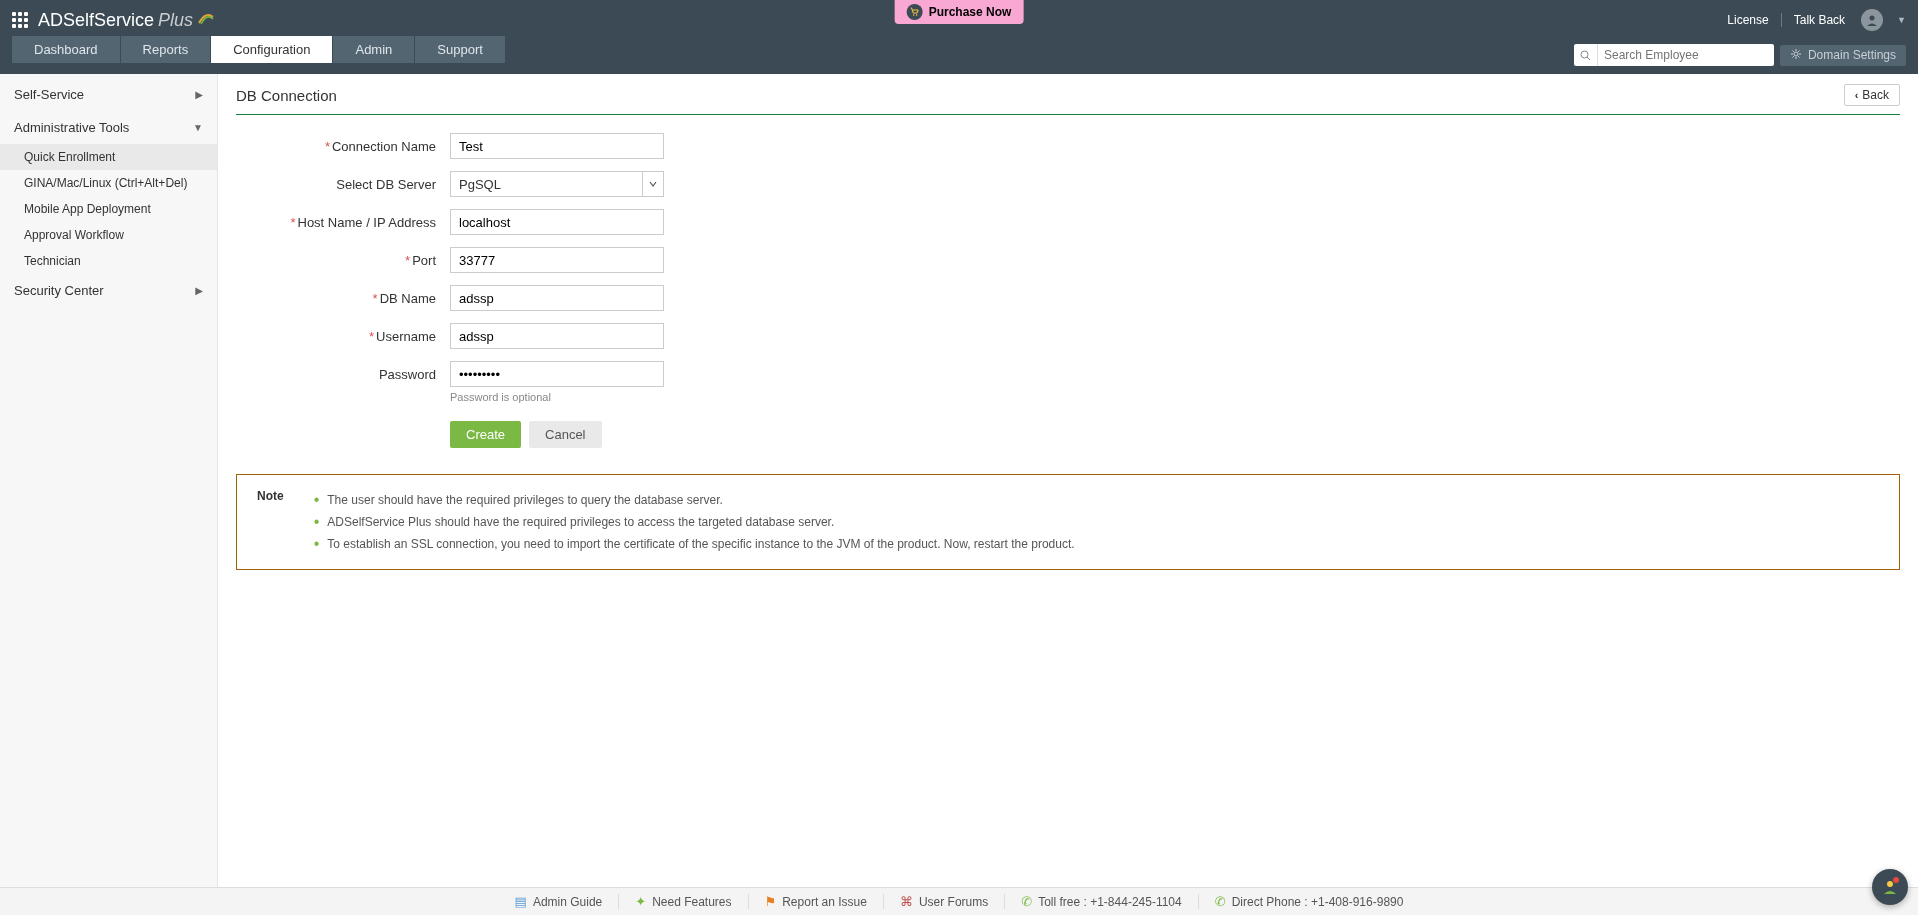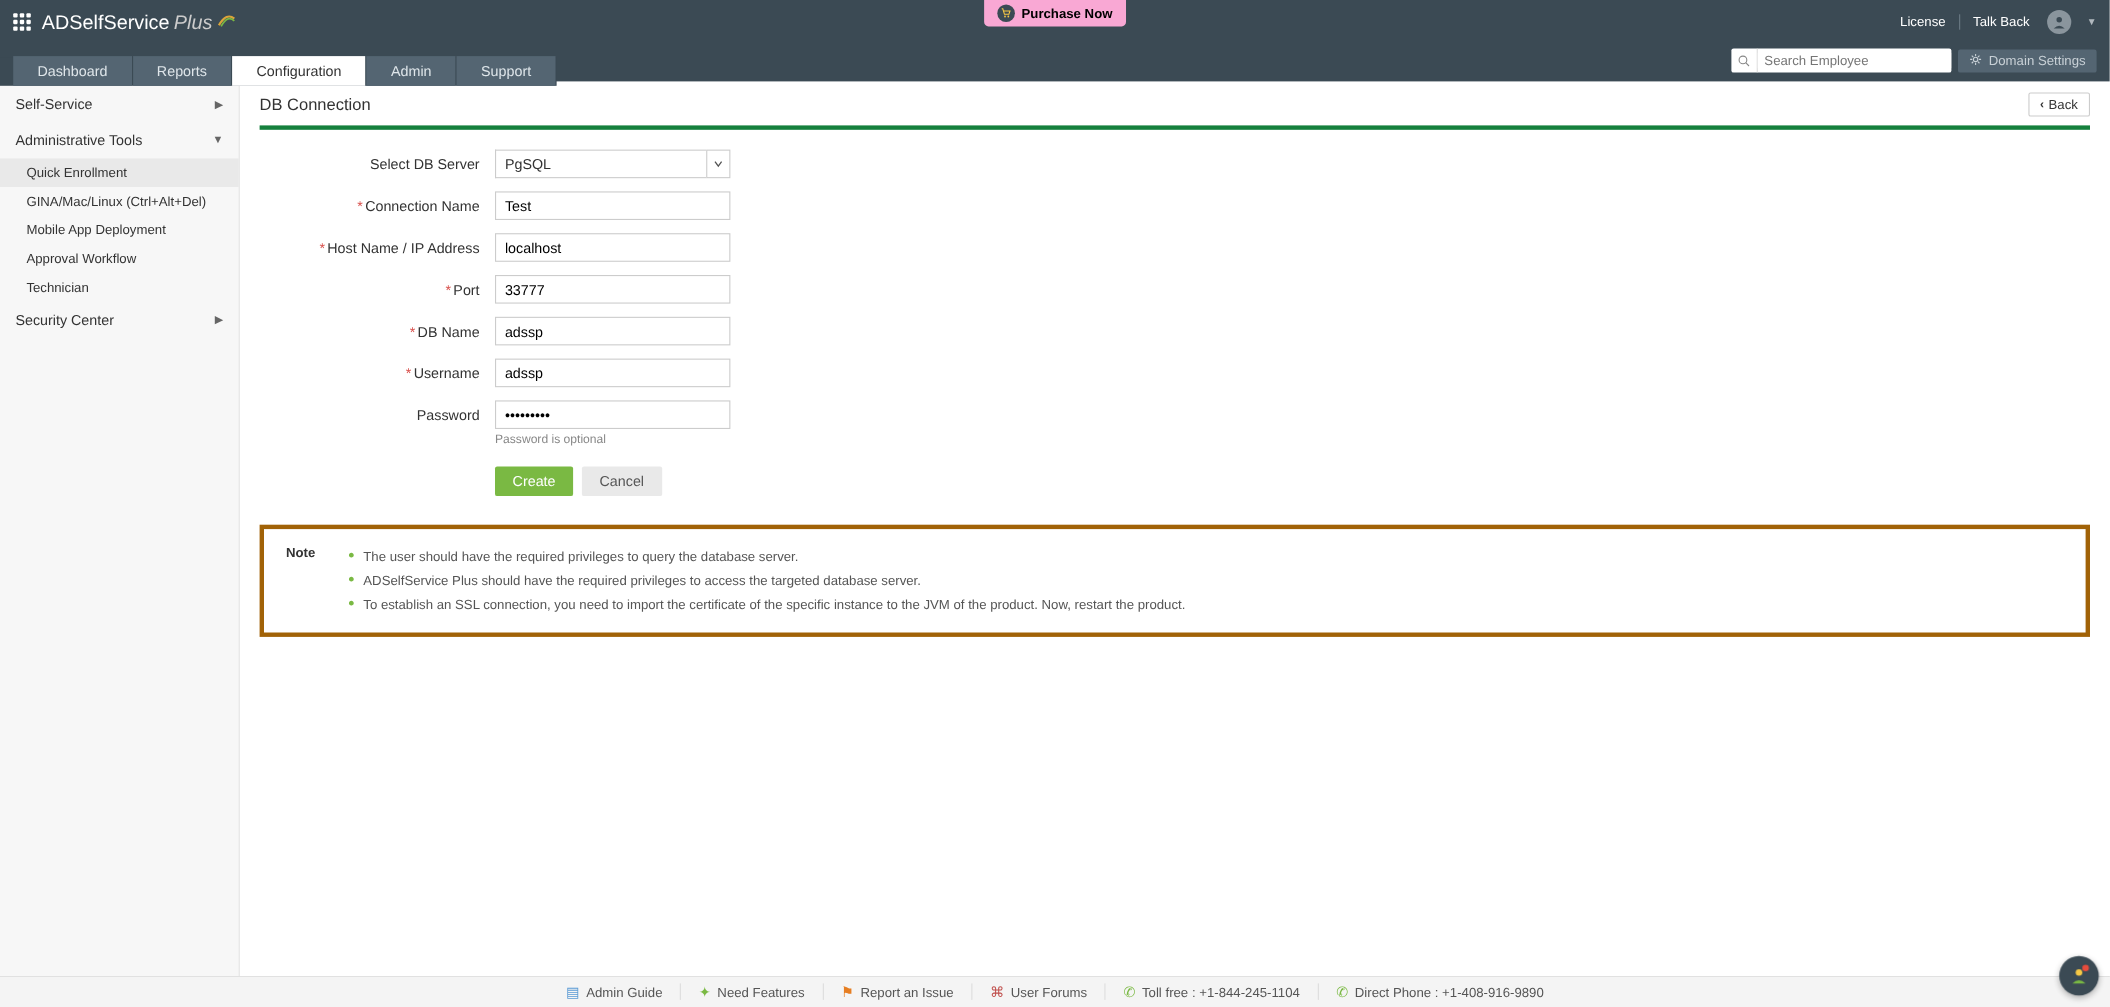--- a/index.html
+++ b/index.html
@@ -21,53 +21,53 @@
 .user-dropdown-caret { font-size: 9px; color: #b0b8be; margin-left: 2px; cursor: pointer; }
 
 
 .sub-header { background: #3b4a54; display: flex; align-items: center; justify-content: flex-end; padding: 4px 12px 8px; gap: 6px; }
 .search-box { display: flex; align-items: center; background: #fff; border-radius: 2px; height: 22px; width: 200px; overflow: hidden; }
 .search-icon-cell { width: 24px; display: flex; align-items: center; justify-content: center; border-right: 1px solid #ddd; color: #888; font-size: 12px; height: 100%; }
 .search-input { border: none; outline: none; flex: 1; padding: 0 6px; font-size: 12px; color: #333; }
 .domain-btn { background: #546572; color: #c8d0d6; font-size: 12px; padding: 3px 10px; display: flex; align-items: center; gap: 6px; border-radius: 2px; cursor: pointer; }
 
 
-.tab-bar { background: #3b4a54; display: flex; align-items: flex-end; height: 26px; padding-left: 12px; position: absolute; top: 52px; }
+.tab-bar { background: #3b4a54; display: flex; align-items: center; height: 26px; padding-left: 12px; position: absolute; top: 36px; }
 .tab { padding: 6px 22px; color: #dfe6ea; font-size: 13px; cursor: pointer; background: #546572; margin-right: 1px; }
 .tab.active { background: #fff; color: #333; }
 
 
 .main-wrap { display: flex; min-height: calc(100vh - 66px - 26px); }
 .sidebar { width: 218px; background: #f7f7f7; border-right: 1px solid #e5e5e5; padding-top: 4px; }
 .side-item { padding: 9px 14px; font-size: 13px; color: #333; cursor: pointer; display: flex; align-items: center; justify-content: space-between; }
 .side-item .caret { font-size: 10px; color: #666; }
 .side-sub { padding: 6px 14px 6px 24px; font-size: 12px; color: #333; cursor: pointer; }
 .side-sub.active { background: #e9e9e9; }
 
 .content { flex: 1; padding: 10px 18px; }
-.page-title-row { display: flex; align-items: center; justify-content: space-between; border-bottom: 4px solid #15803d; padding-bottom: 8px; margin-bottom: 18px; }
+.page-title-row { display: flex; align-items: center; justify-content: space-between; border-bottom: 1px solid #15803d; padding-bottom: 8px; margin-bottom: 18px; }
 .page-title { font-size: 15px; color: #333; }
 .back-btn { border: 1px solid #ccc; background: #fff; padding: 3px 10px; font-size: 12px; border-radius: 2px; cursor: pointer; display: flex; align-items: center; gap: 4px; }
 
 
 .form-area { display: flex; flex-direction: column; gap: 12px; padding-left: 40px; }
 .form-row { display: flex; align-items: center; gap: 14px; }
 .form-label { width: 160px; text-align: right; font-size: 13px; color: #333; }
 .required-mark { color: #d9534f; margin-right: 2px; }
 .form-input { width: 214px; height: 26px; border: 1px solid #ccc; padding: 0 8px; font-size: 13px; outline: none; }
 .form-select-wrap { display: flex; width: 214px; height: 26px; }
 .form-select-text { flex: 1; border: 1px solid #ccc; border-right: none; padding: 0 8px; font-size: 13px; display: flex; align-items: center; }
 .form-select-btn { width: 22px; border: 1px solid #ccc; display: flex; align-items: center; justify-content: center; cursor: pointer; background: #fff; }
 .hint { font-size: 11px; color: #888; margin-left: 174px; margin-top: -8px; }
 .btn-row { display: flex; gap: 8px; margin-left: 174px; margin-top: 6px; }
 .btn-primary { background: #7ab943; color: #fff; border: none; padding: 6px 16px; font-size: 13px; cursor: pointer; border-radius: 2px; }
 .btn-secondary { background: #e9e9e9; color: #555; border: none; padding: 6px 16px; font-size: 13px; cursor: pointer; border-radius: 2px; }
 
 
-.note-box { border: 4px solid #a16207; background: #fff; margin-top: 26px; padding: 14px 20px; display: flex; gap: 30px; font-size: 12px; }
+.note-box { border: 1px solid #a16207; background: #fff; margin-top: 26px; padding: 14px 20px; display: flex; gap: 30px; font-size: 12px; }
 .note-label { font-weight: bold; color: #333; }
 .note-list { list-style: none; }
 .note-list li { padding: 2px 0; display: flex; align-items: center; gap: 8px; color: #555; }
 .note-list li::before { content: '•'; color: #7ab943; font-size: 16px; }
 
 
 .footer { position: fixed; bottom: 0; left: 0; right: 0; background: #f4f4f4; border-top: 1px solid #ddd; height: 28px; display: flex; align-items: center; justify-content: center; gap: 0; font-size: 12px; }
 .footer-item { display: flex; align-items: center; gap: 6px; padding: 0 16px; color: #555; cursor: pointer; border-right: 1px solid #ddd; }
 .footer-item:last-child { border-right: none; }
 .footer-icon { font-size: 13px; }
@@ -182,39 +182,39 @@
   <div class="content">
     <div class="page-title-row">
       <div class="page-title">DB Connection</div>
       <div class="back-btn">
         <span style="font-size:11px;font-weight:bold;">‹</span>
         <span>Back</span>
       </div>
     </div>
 
     <div class="form-area">
+
+      <div class="form-row">
+        <div class="form-label"><span class="required-mark">*</span><span>Connection Name</span></div>
+        <input class="form-input" value="Test" style="">
+      </div>
 
       <div class="form-row">
         <div class="form-label">Select DB Server</div>
         <div class="form-select-wrap">
           <div class="form-select-text">PgSQL</div>
           <div class="form-select-btn">
             <svg width="10" height="10" viewBox="0 0 10 10">
                 <path d="M2 3 L5 7 L8 3" stroke="#555" stroke-width="1.2" fill="none"></path>
               </svg>
           </div>
         </div>
       </div>
 
       <div class="form-row">
-        <div class="form-label"><span class="required-mark">*</span><span>Connection Name</span></div>
-        <input class="form-input" value="Test" style="">
-      </div>
-
-      <div class="form-row">
         <div class="form-label"><span class="required-mark">*</span><span>Host Name / IP Address</span></div>
         <input class="form-input" value="localhost" style="">
       </div>
 
       <div class="form-row">
         <div class="form-label"><span class="required-mark">*</span><span>Port</span></div>
         <input class="form-input" value="33777" style="">
       </div>
 
       <div class="form-row">

